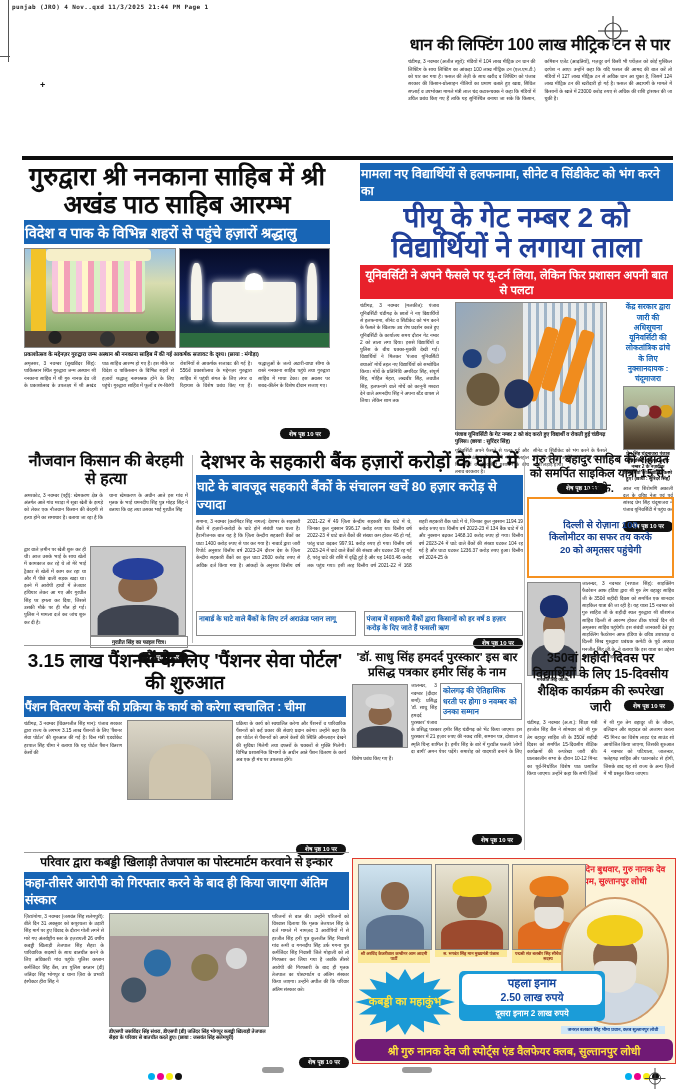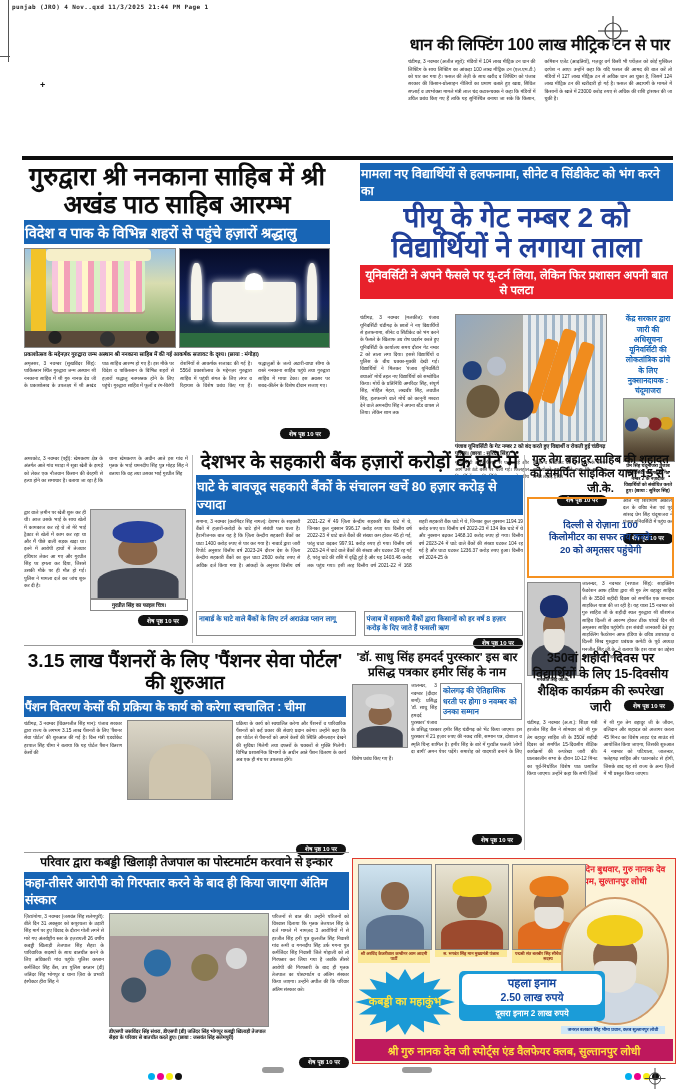--- a/index.html
+++ b/index.html
@@ -71,22 +71,22 @@
   
   .ad{background:#fdf3d7;border:1.5px solid #e0392f;}
   .ad .evt{color:#e8212b;font-weight:bold;font-size:8.6px;text-align:center;line-height:1.35;}
   .ad .pcap{background:#fbe896;color:#8c2a14;font-weight:bold;font-size:4.3px;text-align:center;line-height:1.25;padding:1px 0;}
   .prize{background:#1b9cd8;border-radius:5px;padding:3px;}
   .prize .inner{background:#fff;border-radius:6px;text-align:center;color:#15489f;font-weight:bold;padding:1px 0;}
   .prize .l1{font-size:11.5px;} .prize .l2{font-size:10.5px;}
   .prize .l3{color:#fff;font-weight:bold;font-size:8.2px;text-align:center;margin-top:2px;}
   .star-txt{position:absolute;inset:0;display:flex;align-items:center;justify-content:center;
       color:#ffe23e;font-weight:bold;font-size:11px;text-align:center;line-height:1.05;}
-  .clubbar{background:#be185d;color:#ffe23e;font-weight:bold;font-size:11px;text-align:center;
-      display:flex;align-items:center;justify-content:center;border-radius:0;}
+  .clubbar{background:#701a75;color:#ffe23e;font-weight:bold;font-size:11px;text-align:center;
+      display:flex;align-items:center;justify-content:center;border-radius:6px;}
   .boxed{border:1.5px solid #8a8a8a;color:#1660b0;font-weight:bold;font-size:7px;line-height:1.35;padding:2px;}
 </style>
 </head>
 <body>
 
 <div class="page">
 
   <div class="abs slug" style="left:12px;top:3px;">punjab (JRO) 4 Nov..qxd  11/3/2025  21:44 PM  Page 1</div>
   <div class="abs" style="left:8px;top:0;width:1px;height:62px;background:#555;"></div>
   <div class="abs" style="left:0;top:56px;width:10px;height:1px;background:#555;"></div>
@@ -125,21 +125,21 @@
     </div>
     <div class="cap" style="font-size:5.6px;margin-top:2px;">प्रकाशोत्सव के मद्देनज़र गुरुद्वारा जन्म अस्थान श्री ननकाना साहिब में की गई आकर्षक सजावट के दृश्य। (छाया : मंगोड़ा)</div>
     <div class="body-txt" style="margin-top:2px;column-count:4;column-gap:6px;height:66px;overflow:hidden;">अमृतसर, 3 नवम्बर (सुखबिंदर सिंह): पाकिस्तान स्थित गुरुद्वारा जन्म अस्थान श्री ननकाना साहिब में श्री गुरु नानक देव जी के प्रकाशोत्सव के उपलक्ष्य में श्री अखंड पाठ साहिब आरम्भ हो गए हैं। इस मौके पर विदेश व पाकिस्तान के विभिन्न शहरों से हज़ारों श्रद्धालु नतमस्तक होने के लिए पहुंचे। गुरुद्वारा साहिब में फूलों व रंग-बिरंगी रोशनियों से आकर्षक सजावट की गई है। 556वें प्रकाशोत्सव के मद्देनज़र गुरुद्वारा साहिब में पहुंची संगत के लिए लंगर व रिहायश के विशेष प्रबंध किए गए हैं। श्रद्धालुओं के जत्थे अटारी-वाघा सीमा के रास्ते ननकाना साहिब पहुंचे तथा गुरुद्वारा साहिब में माथा टेका। इस अवसर पर शबद-कीर्तन के विशेष दीवान सजाए गए।</div>
     <span class="more">शेष पृष्ठ 10 पर</span>
   </div>
 
   <div class="abs" style="left:360px;top:163px;width:313px;">
     <div class="bluebar" style="font-size:12.5px;">मामला नए विद्यार्थियों से हलफनामा, सीनेट व सिंडीकेट को भंग करने का</div>
     <div class="hl" style="font-size:28px;line-height:1.08;color:#21409a;margin:2px 0;">पीयू के गेट नम्बर 2 को विद्यार्थियों ने लगाया ताला</div>
     <div class="redbar" style="font-size:11.5px;">यूनिवर्सिटी ने अपने फैसले पर यू-टर्न लिया, लेकिन फिर प्रशासन अपनी बात से पलटा</div>
-    <div style="display:flex;gap:16px;margin-top:15px;justify-content:flex-end;">
+    <div style="display:flex;gap:16px;margin-top:3px;justify-content:flex-end;">
       <div class="body-txt" style="width:80px;height:186px;overflow:hidden;">चंडीगढ़, 3 नवम्बर (मलकीत): पंजाब यूनिवर्सिटी चंडीगढ़ के छात्रों ने नए विद्यार्थियों से हलफनामा, सीनेट व सिंडीकेट को भंग करने के फैसले के खिलाफ उग्र रोष प्रदर्शन करते हुए यूनिवर्सिटी के कार्यालय समय दौरान गेट नम्बर 2 को ताला लगा दिया। इससे विद्यार्थियों व पुलिस के बीच धक्का-मुक्की देखी गई। विद्यार्थियों ने मिलकर 'पंजाब यूनिवर्सिटी बचाओ' मोर्चे तहत नए विद्यार्थियों को सम्बोधित किया। मोर्चे के प्रतिनिधि अमरिंदर सिंह, संपूर्ण सिंह, मोहित मेहरा, लखवीर सिंह, लवप्रीत सिंह, हलफनामे वाले मोर्चे को कानूनी मश्वरा देने वाले अमनदीप सिंह ने अपना स्टैंड वापस ले लिया। लेकिन शाम तक</div>
       <div style="width:152px;">
         <div class="ph protest" style="width:150px;height:126px;">
           <span class="gate"></span>
             <span class="o1"></span>
             <span class="o2"></span>
             <span class="o3"></span>
             <span class="crowd"></span>
         </div>
         <div class="cap" style="font-size:5.4px;line-height:1.3;margin-top:1px;">पंजाब यूनिवर्सिटी के गेट नम्बर 2 को बंद करते हुए विद्यार्थी व रोकती हुई चंडीगढ़ पुलिस। (छाया : सुरिंदर सिंह)</div>
@@ -158,20 +158,21 @@
         <div class="body-txt" style="margin-top:2px;height:34px;overflow:hidden;">आज नए शिरोमणि अकाली दल के वरिष्ठ नेता एवं पूर्व सांसद प्रेम सिंह चंदूमाजरा ने पंजाब यूनिवर्सिटी में पहुंच कर</div>
         <span class="more">शेष पृष्ठ 10 पर</span>
       </div>
     </div>
   </div>
 
   <div class="abs vsep" style="left:192px;top:455px;height:188px;"></div>
   <div class="abs vsep" style="left:524px;top:455px;height:395px;"></div>
 
   <div class="abs" style="left:24px;top:452px;width:164px;">
+    <div class="hl" style="font-size:16px;line-height:1.15;">नौजवान किसान की बेरहमी से हत्या</div>
     <div class="body-txt" style="margin-top:3px;column-count:2;column-gap:6px;height:52px;overflow:hidden;">अमरकोट, 3 नवम्बर (पट्टी): खेमकरण क्षेत्र के अंतर्गत आते गांव मराड़ा में सूबा खेती के झगड़े को लेकर एक नौजवान किसान की बेरहमी से हत्या होने का समाचार है। बताया जा रहा है कि थाना खेमकरण के अधीन आते इस गांव में मृतक के भाई थमनदीप सिंह पुत्र मोहड़ सिंह ने बताया कि वह तथा उसका भाई गुरप्रीत सिंह</div>
     <div style="display:flex;gap:4px;margin-top:2px;">
       <div class="body-txt" style="width:62px;height:104px;overflow:hidden;">द्वार वाले ज़मीन पर खेती शुरू कर ही थी। आज उसके भाई के साथ खेतों में कामकाज कर रहे थे तो मेरे भाई ट्रैक्टर से खेतों में काम कर रहा था और मैं पीछे वाली सड़क खड़ा था। इतने में आरोपी हाथों में तेजधार हथियार लेकर आ गए और गुरप्रीत सिंह पर हमला कर दिया, जिससे उसकी मौके पर ही मौत हो गई। पुलिस ने मामला दर्ज कर जांच शुरू कर दी है।</div>
       <div style="flex:1;">
         <div class="ph portrait" style="width:94px;height:88px;--turb:#27409b;">
           <span class="shou"></span>
             <span class="face"></span>
             <span class="turb"></span>
         </div>
         <div class="cap" style="font-size:5.4px;text-align:center;border:1px solid #888;padding:1px;">गुरप्रीत सिंह का फाइल चित्र।</div>

